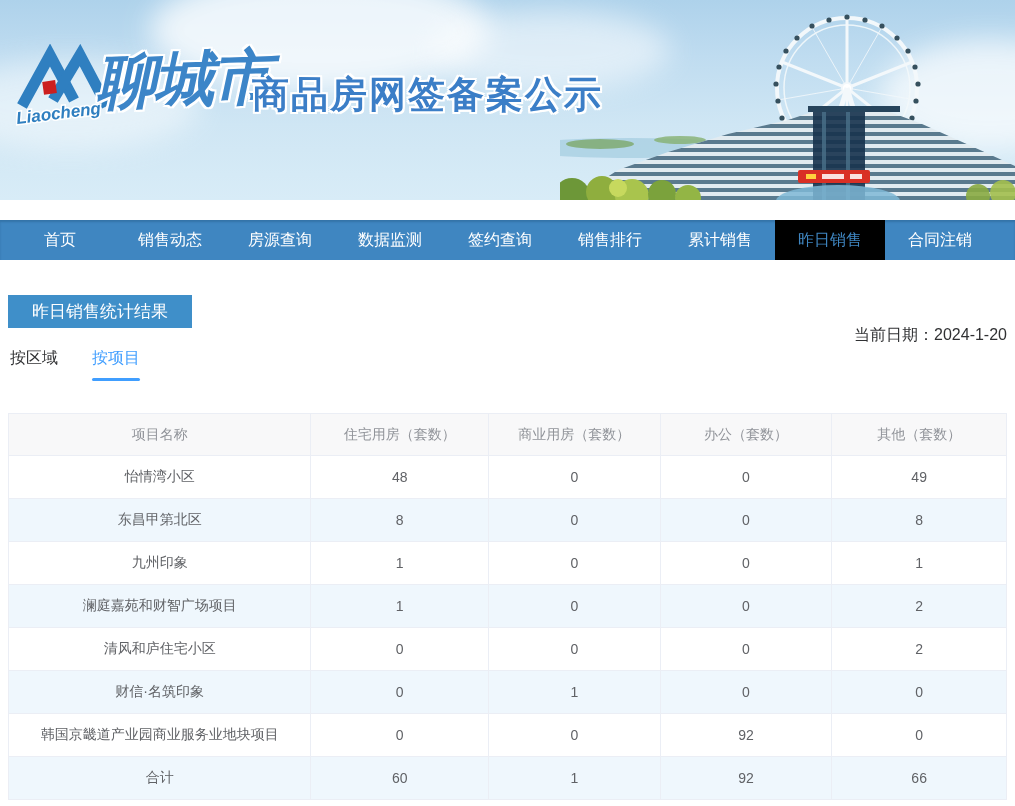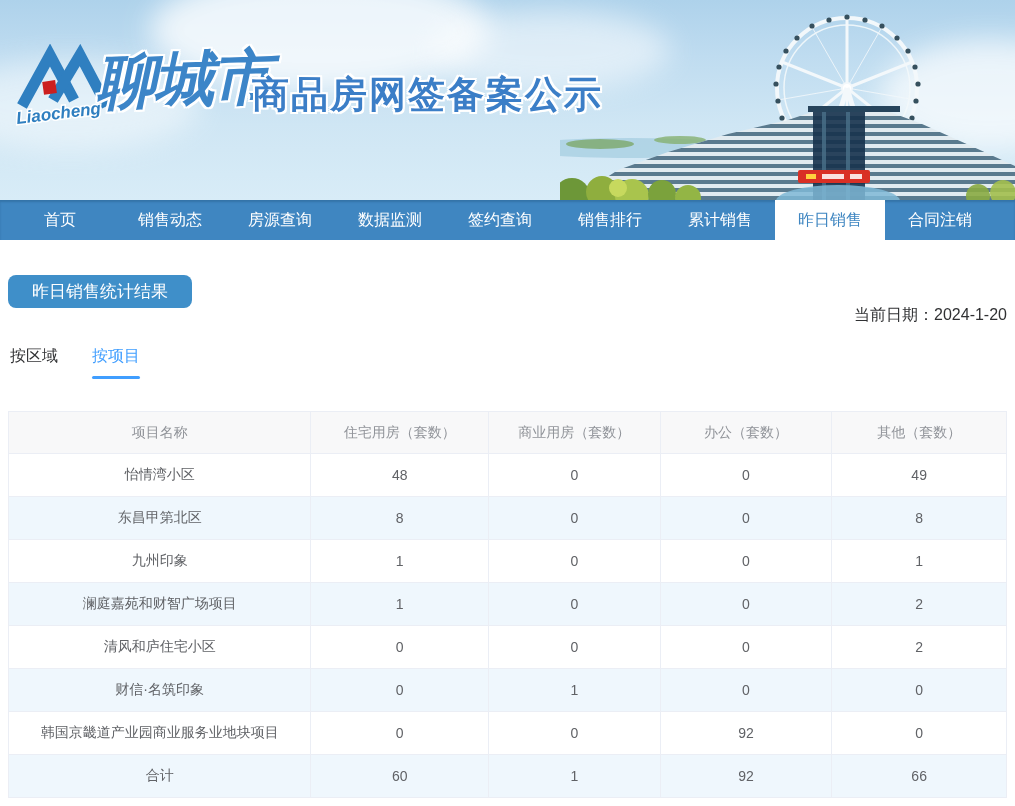--- a/index.html
+++ b/index.html
@@ -39,37 +39,38 @@
     position:absolute; left:252px; top:70px;
     font-size:37px; font-weight:bold; color:#3b7ec7; letter-spacing:2px; white-space:nowrap;
     text-shadow:-2px -2px 0 #fff, 2px -2px 0 #fff, -2px 2px 0 #fff, 2px 2px 0 #fff,
                  0 -2px 0 #fff, 0 2px 0 #fff, -2px 0 0 #fff, 2px 0 0 #fff;
   }
 
   
   .navbar {
     height:40px; background:#3f86c1; display:flex; padding-left:5px;
     box-shadow: inset 0 2px 2px rgba(20,60,95,0.25);
+    margin-top: 20px;
   }
   .nav-item {
     width:110px; line-height:40px; text-align:center;
     color:#ffffff; font-size:16px; cursor:pointer; user-select:none;
   }
-  .nav-item.active { background:#ffffff; color:#3f86c1; box-shadow:none; }
+  .nav-item.active { background:#000000; color:#3f86c1; box-shadow:none; }
 
   
   .main { padding:0 8px; }
   .title-row { margin-top:17px; display:flex; justify-content:space-between; align-items:center; }
   .section-badge {
     background:#3f8fc9; color:#ffffff; font-size:17px;
-    line-height:33px; height:33px; padding:0 24px; border-radius:8px; white-space:nowrap;
+    line-height:33px; height:33px; padding:0 24px; border-radius:0; white-space:nowrap;
   }
   .current-date { font-size:16px; color:#303133; white-space:nowrap;margin-top:48px; }
 
-  .tabs { margin-top:20px; display:flex; gap:34px; padding-left:2px; }
+  .tabs { margin-top:2px; display:flex; gap:34px; padding-left:2px; }
   .tab { position:relative; font-size:16px; color:#303133; padding-bottom:12px; cursor:pointer; }
   .tab.active { color:#409eff; }
   .tab-underline {
     position:absolute; left:50%; bottom:0; transform:translateX(-50%);
     width:48px; height:3px; border-radius:2px; background:#409eff;
   }
 
   
   table.stats {
     width:100%; margin-top:32px; border-collapse:collapse; table-layout:fixed;

